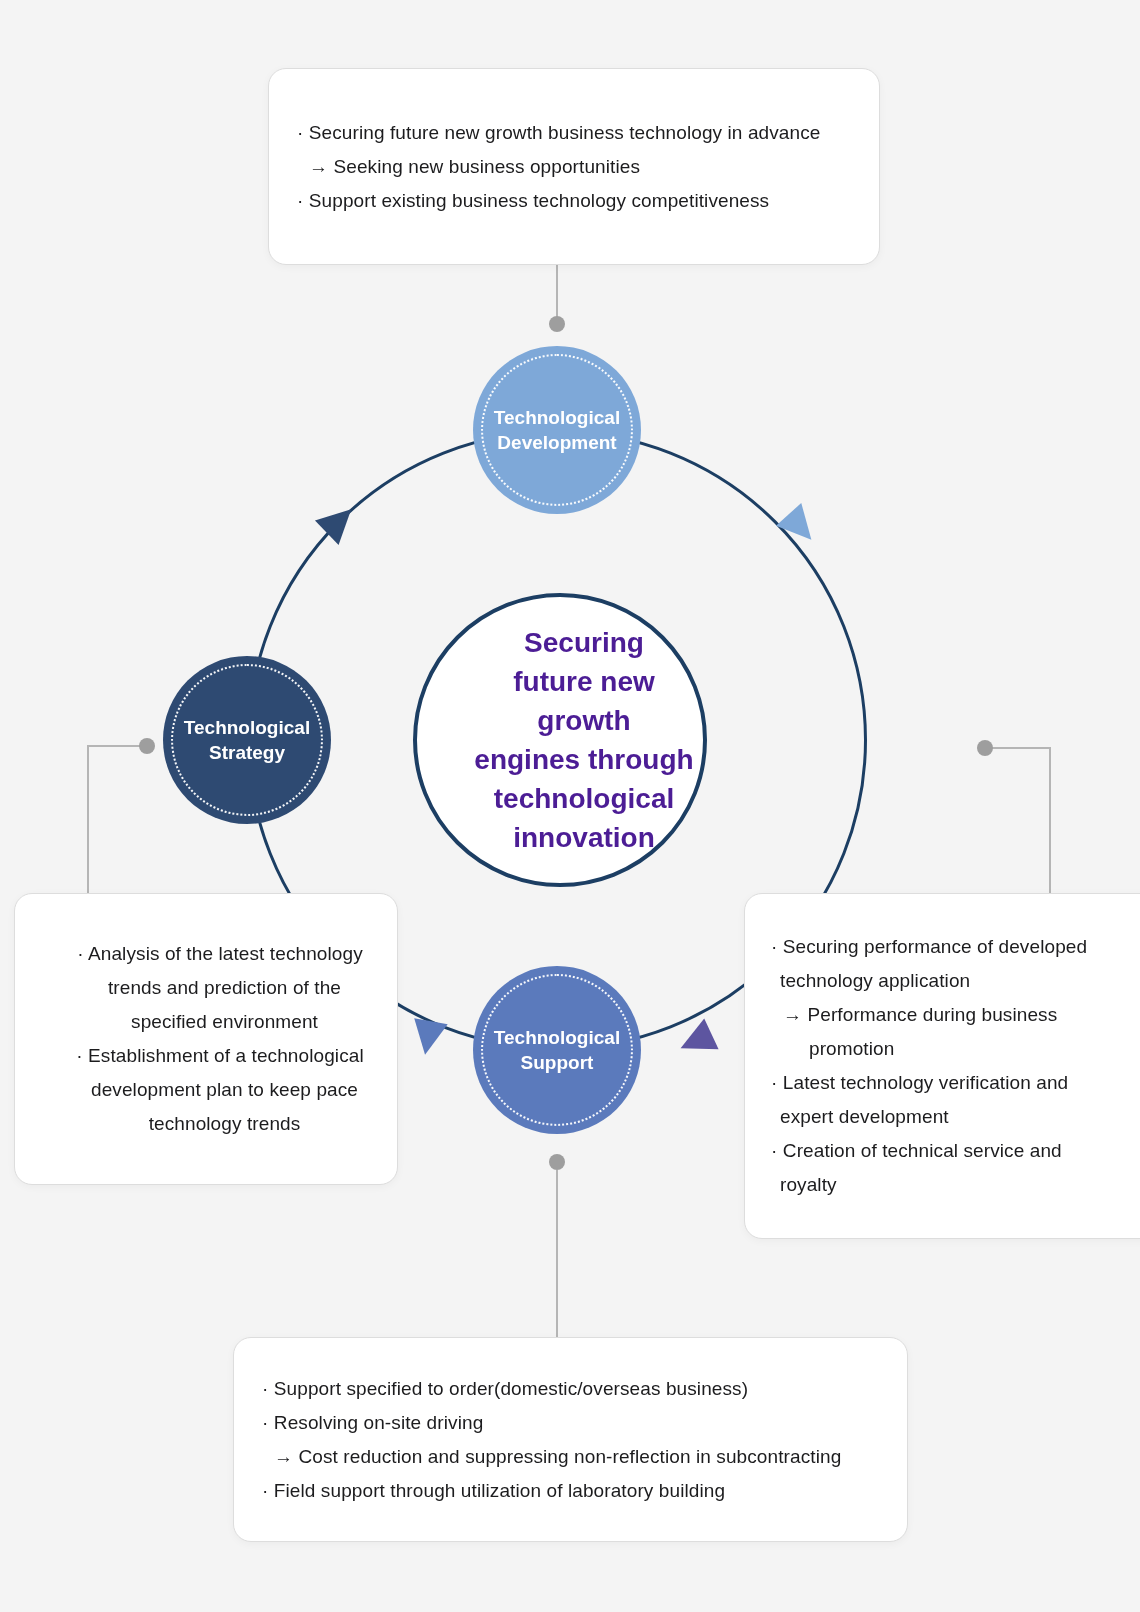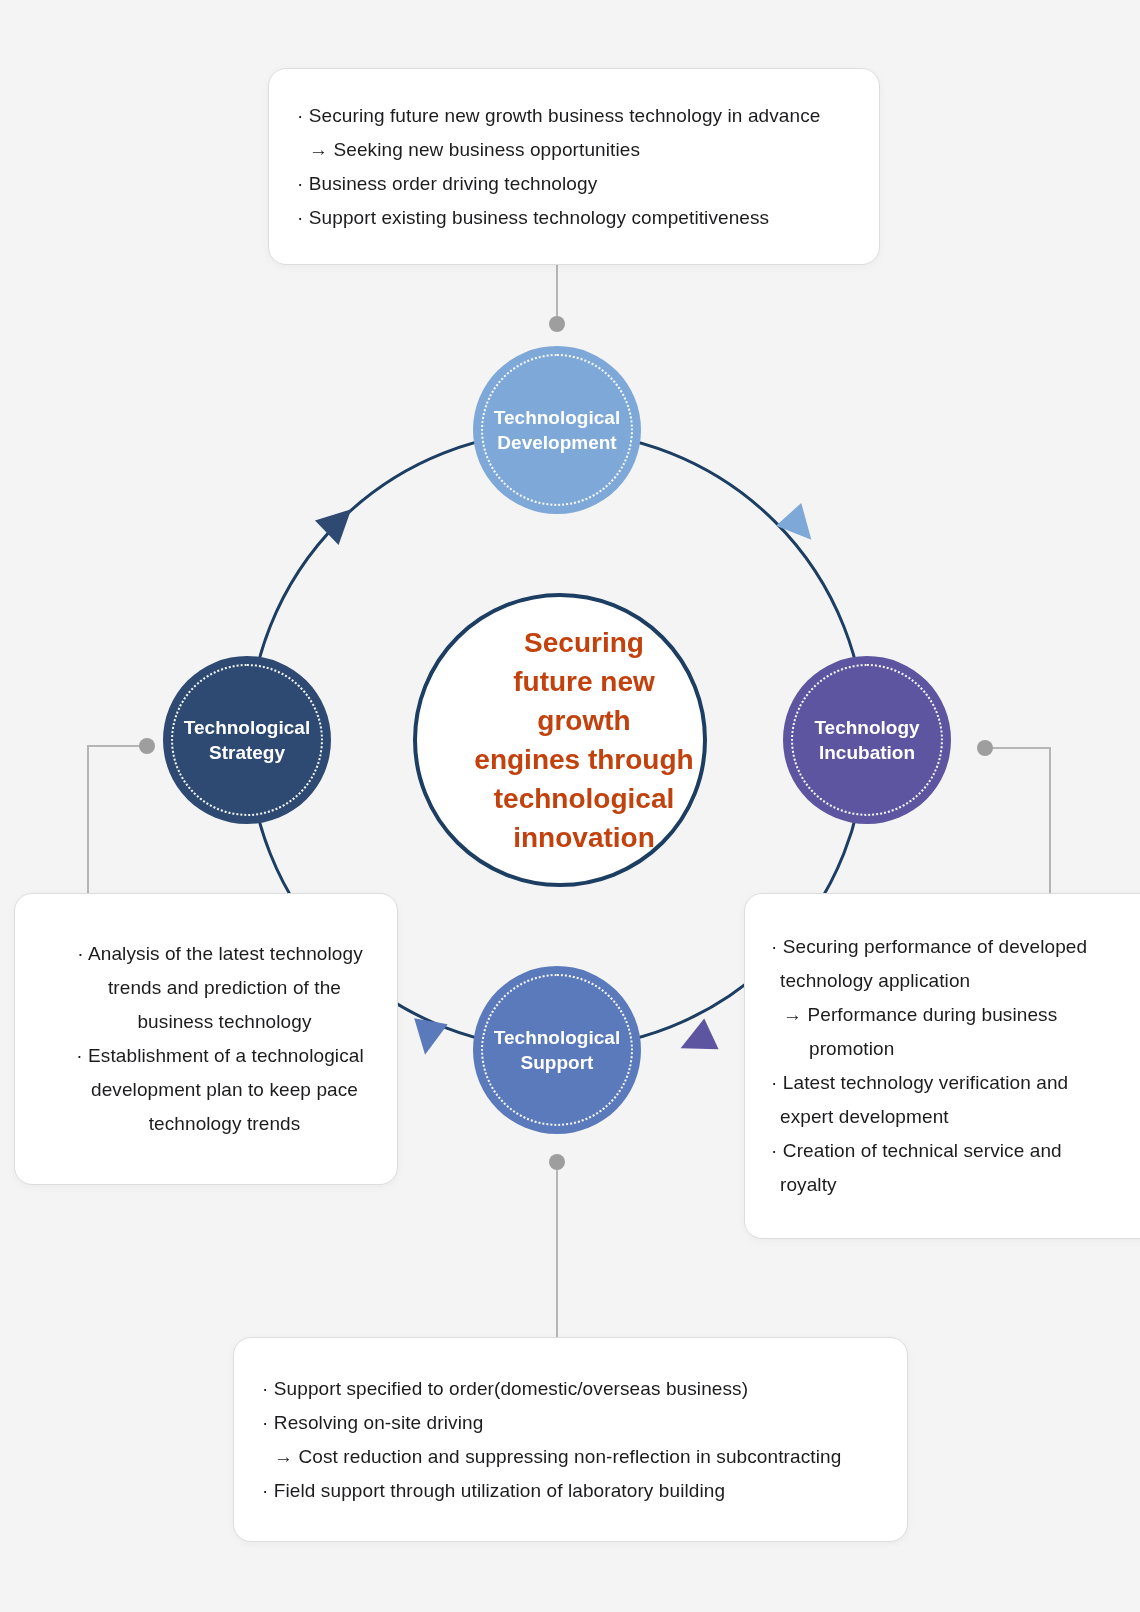--- a/index.html
+++ b/index.html
@@ -68,68 +68,62 @@
   <div class="arrow" style="left: 696px; top: 1041px; transform: translate(-50%, -50%) rotate(155deg); border-left-color: rgb(93, 85, 160);"></div>
   <div class="arrow" style="left: 428px; top: 1038px; transform: translate(-50%, -50%) rotate(100deg); border-left-color: rgb(91, 122, 188);"></div>
   <div class="arrow" style="left: 339px; top: 521px; transform: translate(-50%, -50%) rotate(-44deg); border-left-color: rgb(46, 74, 114);"></div>
 
   <div class="node" style="left: 473px; top: 346px; background-color: rgb(126, 168, 216);">
     <div class="dotted"></div>
     <div class="nlabel">Technological
 Development</div>
   </div>
 
-  <div class="node" style="left: 783px; top: 656px; background-color: rgb(93, 85, 160);">
-    <div class="dotted"></div>
-    <div class="nlabel">Technology
-Incubation</div>
-  </div>
 
   <div class="node" style="left: 473px; top: 966px; background-color: rgb(91, 122, 188);">
     <div class="dotted"></div>
     <div class="nlabel">Technological
 Support</div>
   </div>
 
   <div class="node" style="left: 163px; top: 656px; background-color: rgb(46, 74, 114);">
     <div class="dotted"></div>
     <div class="nlabel">Technological
 Strategy</div>
   </div>
 
   <div class="center-circle" style="border-color: rgb(28, 62, 99);">
-    <div class="ctext" style="color: #c2410c; margin-left: 48px;">Securing
+    <div class="ctext" style="color: #4c1d95; margin-left: 48px;">Securing
 future new growth
 engines through
 technological
 innovation</div>
   </div>
 
   <div class="box" style="left:268px; top:68px; width:582px; height:195px; padding-left:28px;">
       <div class="bline i0">· Securing future new growth business technology in advance</div>
       <div class="bline i1">→ Seeking new business opportunities</div>
-      <div class="bline i0">· Business order driving technology</div>
       <div class="bline i0">· Support existing business technology competitiveness</div>
     </div>
 
   <div class="box" style="left:744px; top:893px; width:391px; height:344px; padding-left:26px;">
       <div class="bline i0">· Securing performance of developed</div>
       <div class="bline i2">technology application</div>
       <div class="bline i1">→ Performance during business</div>
       <div class="bline i3">promotion</div>
       <div class="bline i0">· Latest technology verification and</div>
       <div class="bline i2">expert development</div>
       <div class="bline i0">· Creation of technical service and</div>
       <div class="bline i2">royalty</div>
     </div>
 
   <div class="box" style="left:14px; top:893px; width:354px; height:290px; padding-left:28px;align-items:center;">
       <div class="bline i0">· Analysis of the latest technology</div>
       <div class="bline i2">trends and prediction of the</div>
-      <div class="bline i2">business technology</div>
+      <div class="bline i2">specified environment</div>
       <div class="bline i0">· Establishment of a technological</div>
       <div class="bline i2">development plan to keep pace</div>
       <div class="bline i2">technology trends</div>
     </div>
 
   <div class="box" style="left:233px; top:1337px; width:645px; height:203px; padding-left:28px;">
       <div class="bline i0">· Support specified to order(domestic/overseas business)</div>
       <div class="bline i0">· Resolving on-site driving</div>
       <div class="bline i1">→ Cost reduction and suppressing non-reflection in subcontracting</div>
       <div class="bline i0">· Field support through utilization of laboratory building</div>

